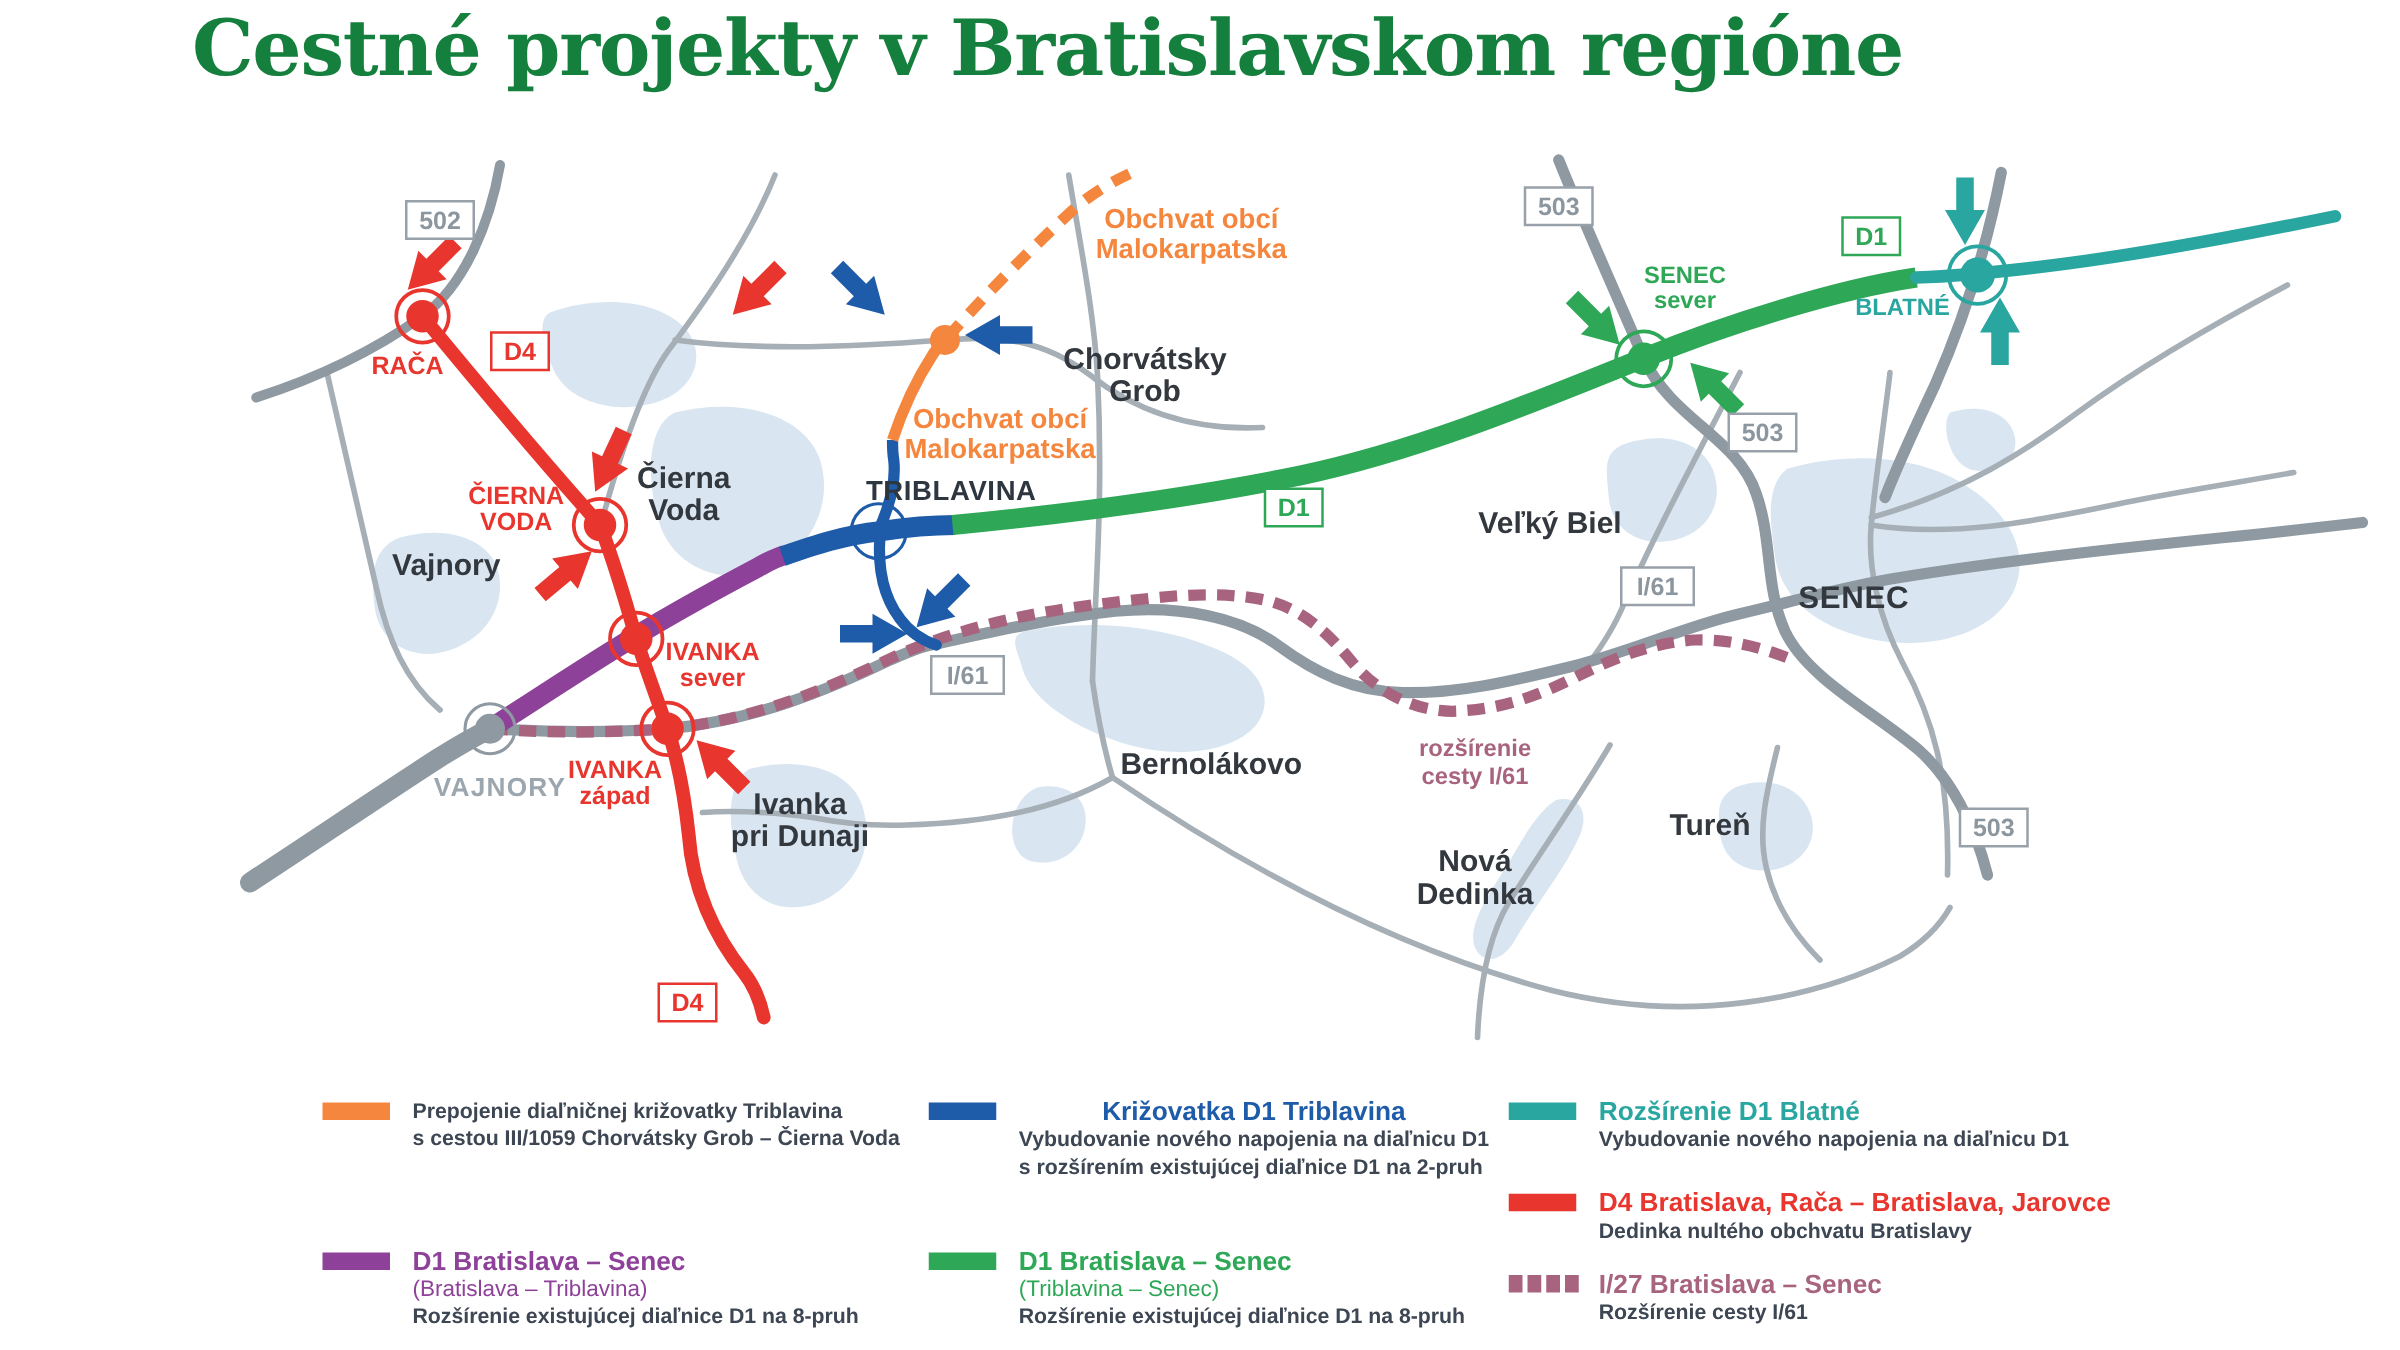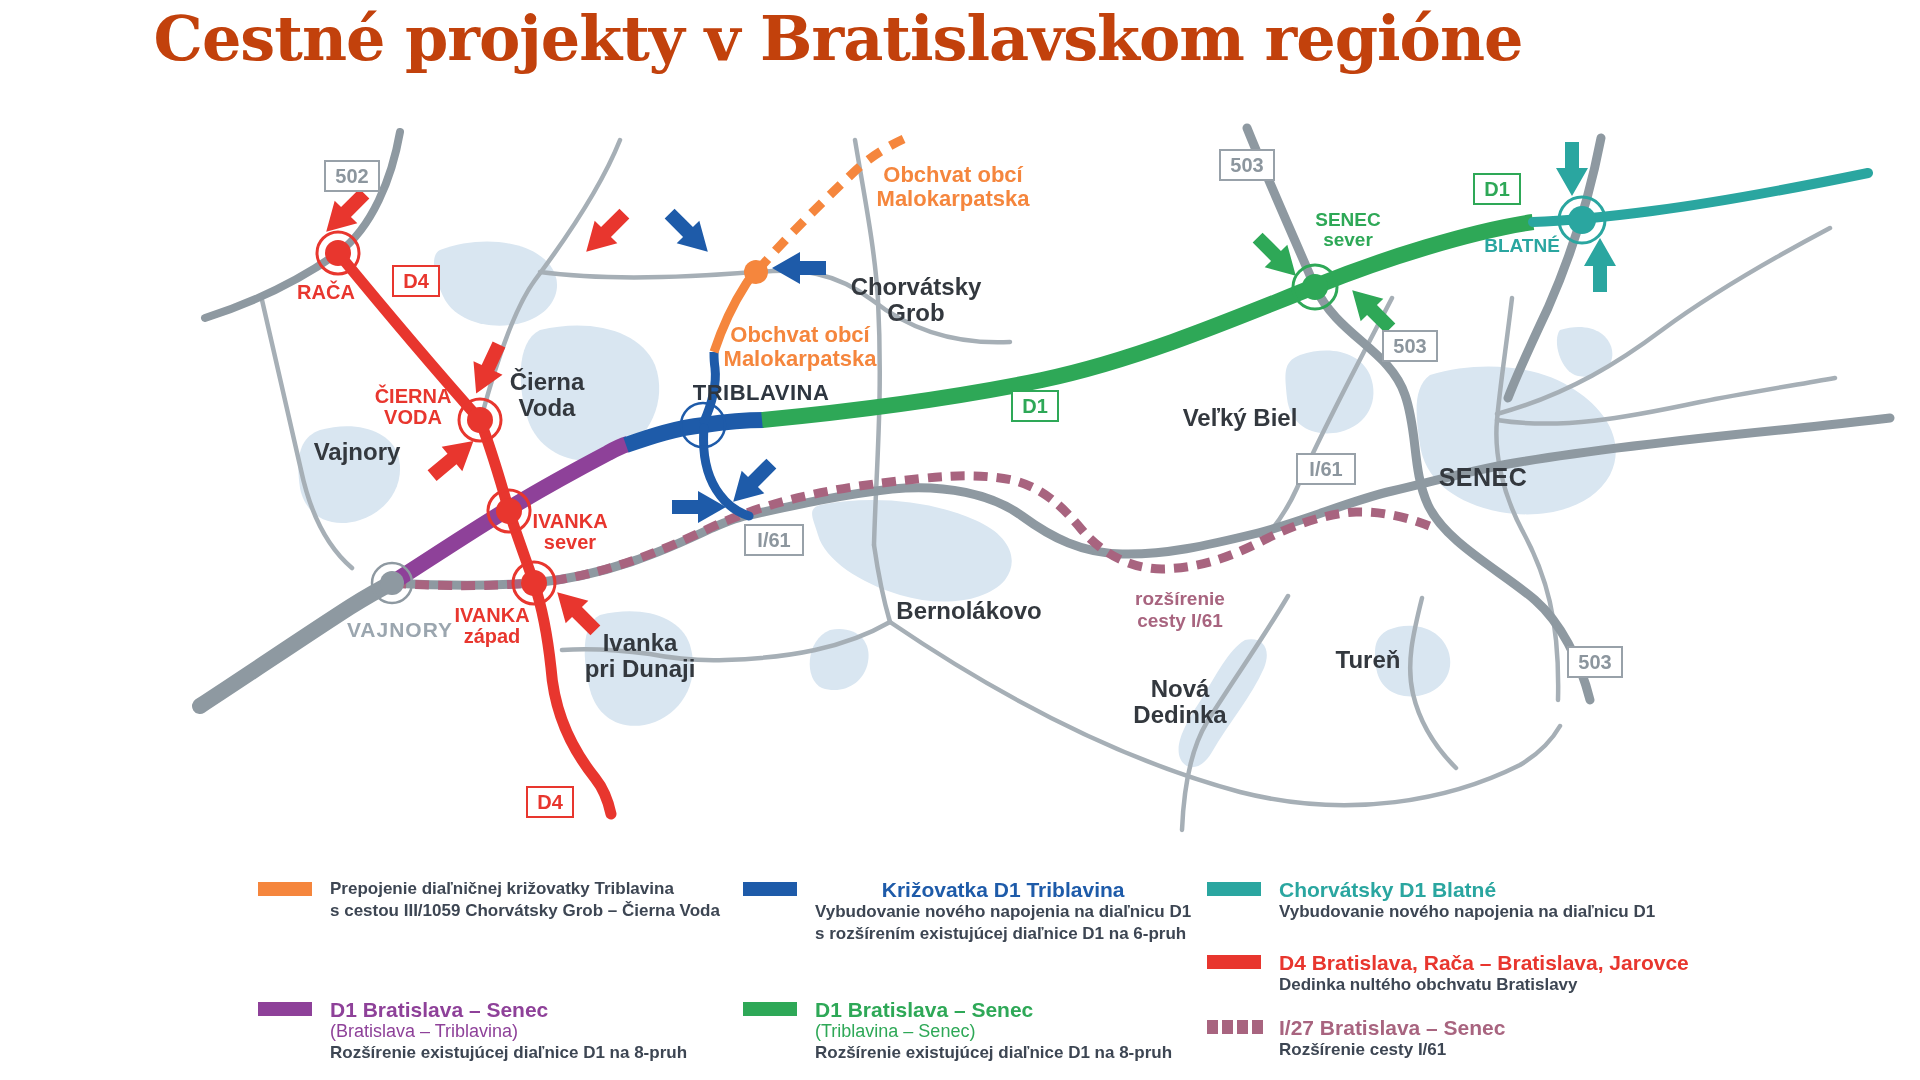--- a/index.html
+++ b/index.html
@@ -1,21 +1,21 @@
 <!DOCTYPE html>
 <html><head>
 <meta charset="utf-8">
 <style>
   html,body{margin:0;padding:0;background:#ffffff;}
   body{width:1920px;height:1080px;position:relative;overflow:hidden;
        font-family:"Liberation Sans", sans-serif;}
   .page-title{
     position:absolute;left:0;top:2px;width:1676px;text-align:center;
     font-family:"DejaVu Serif", serif;font-weight:bold;
-    font-size:62px;letter-spacing:-1px;color:#c2410c;margin:0;
+    font-size:62px;letter-spacing:-1px;color:#15803d;margin:0;
   }
   svg{position:absolute;left:0;top:0;}
   svg text{font-family:"Liberation Sans", sans-serif;font-weight:bold;}
   .town{fill:#33383E;font-size:24px;}
   .town-caps{fill:#33383E;font-size:25px;letter-spacing:0.5px;}
   .jl-red{fill:#E8362E;font-size:20px;}
   .jl-gray{fill:#9BA6AF;font-size:21px;letter-spacing:1px;}
   .jl-navy{fill:#2E3640;font-size:22px;letter-spacing:0.5px;}
   .jl-green{fill:#2EA857;font-size:19px;}
   .jl-teal{fill:#2AA6A0;font-size:19px;}
@@ -235,37 +235,37 @@
     <div class="legend-subtitle" style="color: rgb(142, 65, 153);">(Bratislava – Triblavina)</div>
     <div class="legend-desc">Rozšírenie existujúcej diaľnice D1 na 8-pruh</div>
   </div>
 </div>
 
 <div class="legend-item" style="left:743px;top:878px;">
   <div class="legend-swatch" style="background-color: rgb(30, 91, 169);"></div>
   <div class="legend-text">
     <div class="legend-title" style="color: rgb(30, 91, 169); text-align: center;">Križovatka D1 Triblavina</div>
     <div class="legend-desc">Vybudovanie nového napojenia na diaľnicu D1</div>
-    <div class="legend-desc">s rozšírením existujúcej diaľnice D1 na 6-pruh</div>
+    <div class="legend-desc">s rozšírením existujúcej diaľnice D1 na 2-pruh</div>
   </div>
 </div>
 
 <div class="legend-item" style="left:743px;top:998px;">
   <div class="legend-swatch" style="background-color: rgb(46, 168, 87);"></div>
   <div class="legend-text">
     <div class="legend-title" style="color: rgb(46, 168, 87);">D1 Bratislava – Senec</div>
     <div class="legend-subtitle" style="color: rgb(46, 168, 87);">(Triblavina – Senec)</div>
     <div class="legend-desc">Rozšírenie existujúcej diaľnice D1 na 8-pruh</div>
   </div>
 </div>
 
 <div class="legend-item" style="left:1207px;top:878px;">
   <div class="legend-swatch" style="background-color: rgb(42, 166, 160);"></div>
   <div class="legend-text">
-    <div class="legend-title" style="color: rgb(42, 166, 160);">Chorvátsky D1 Blatné</div>
+    <div class="legend-title" style="color: rgb(42, 166, 160);">Rozšírenie D1 Blatné</div>
     <div class="legend-desc">Vybudovanie nového napojenia na diaľnicu D1</div>
   </div>
 </div>
 
 <div class="legend-item" style="left:1207px;top:951px;">
   <div class="legend-swatch" style="background-color: rgb(232, 54, 46);"></div>
   <div class="legend-text">
     <div class="legend-title" style="color: rgb(232, 54, 46);">D4 Bratislava, Rača – Bratislava, Jarovce</div>
     <div class="legend-desc">Dedinka nultého obchvatu Bratislavy</div>
   </div>

